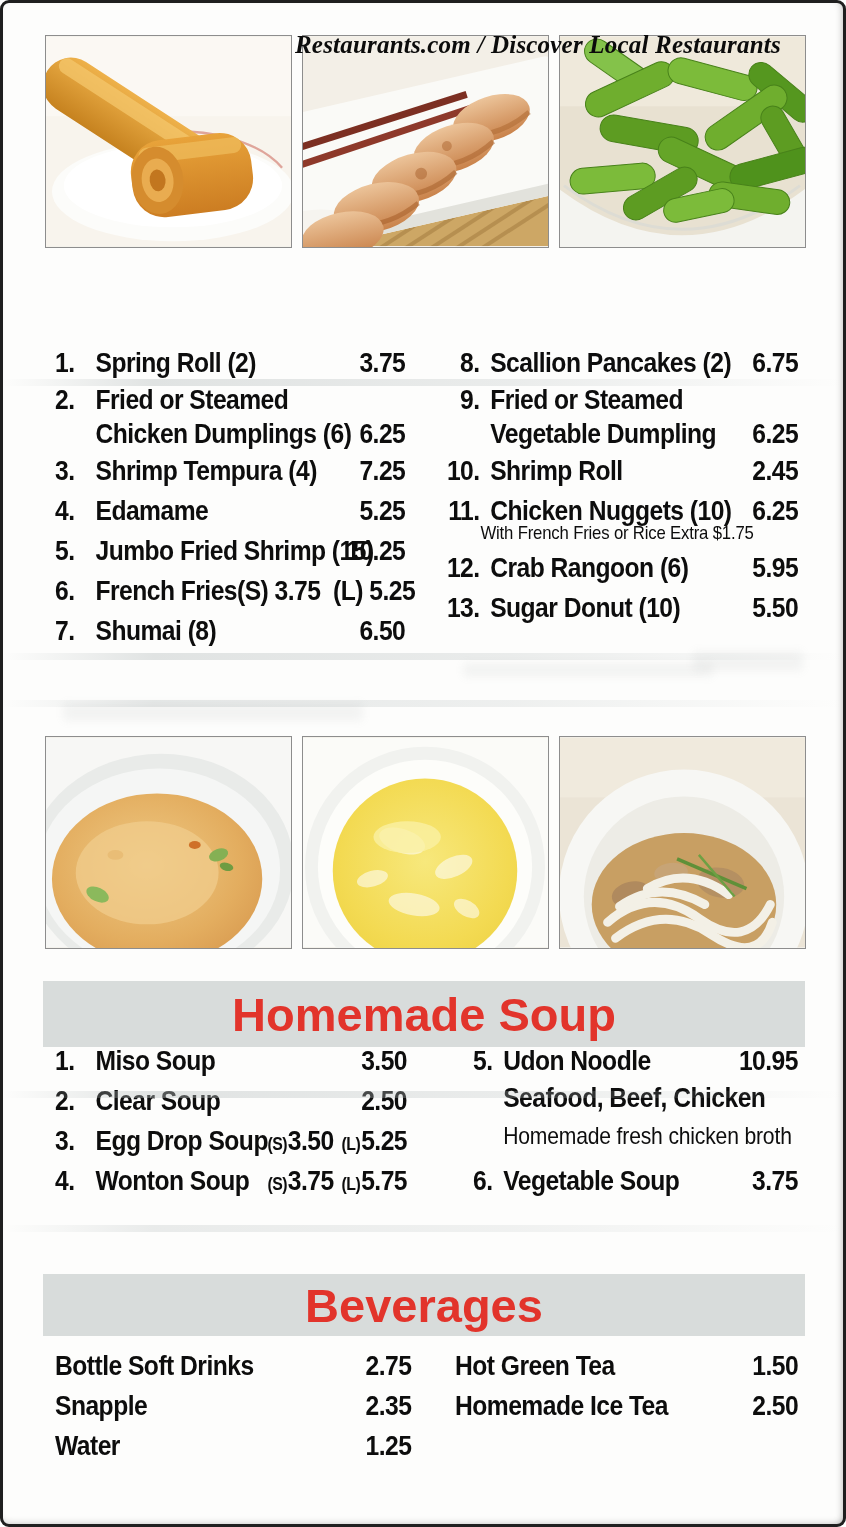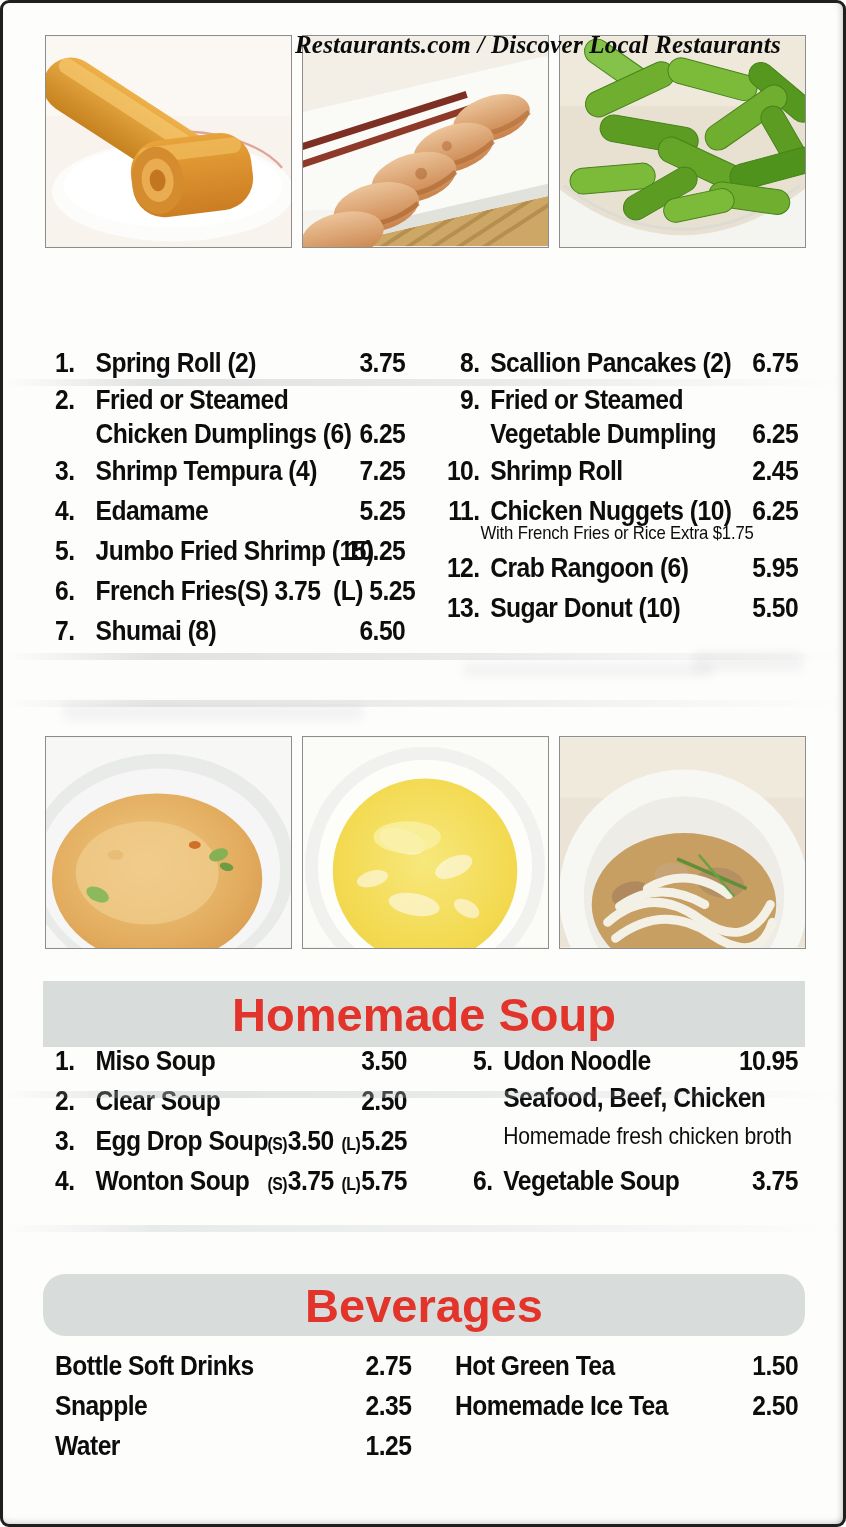--- a/index.html
+++ b/index.html
@@ -19,21 +19,21 @@
   .watermark{
     position:absolute;top:28px;left:292px;z-index:5;
     font-family:"Liberation Serif",serif;font-style:italic;font-weight:bold;
     font-size:25px;color:#0b0b0b;white-space:nowrap;letter-spacing:.2px;
   }
   
   .band{position:absolute;left:40px;width:762px;height:62px;background:#d8dcdb;
         display:flex;align-items:center;justify-content:center;}
   .band-appetizers{top:263px;}
   .band-soups{top:938px;height:66px;margin-top:40px;}
-  .band-beverages{top:1271px;border-radius:22px;}
+  .band-beverages{top:1271px;}
   .band-title{color:#e2342b;font-weight:bold;font-size:47px;letter-spacing:0;}
   
   .col{position:absolute;transform:scaleX(0.88);transform-origin:0 0;
        font-weight:bold;font-size:28px;letter-spacing:-0.6px;color:#0d0d0d;}
   .app-left  {top:340px;left:52px;width:398px;}
   .app-right {top:340px;left:437px;width:407px;}
   .soup-left {top:1038px;left:52px;width:400px;}
   .soup-right{top:1038px;left:450px;width:392px;}
   .bev-left  {top:1343px;left:52px;width:405px;}
   .bev-right {top:1343px;left:452px;width:390px;}

